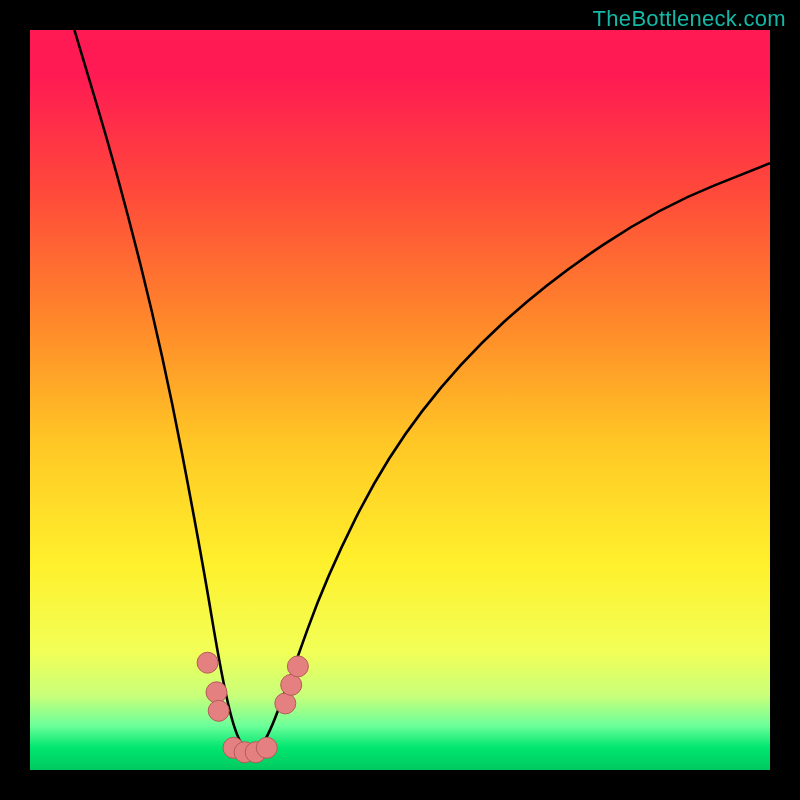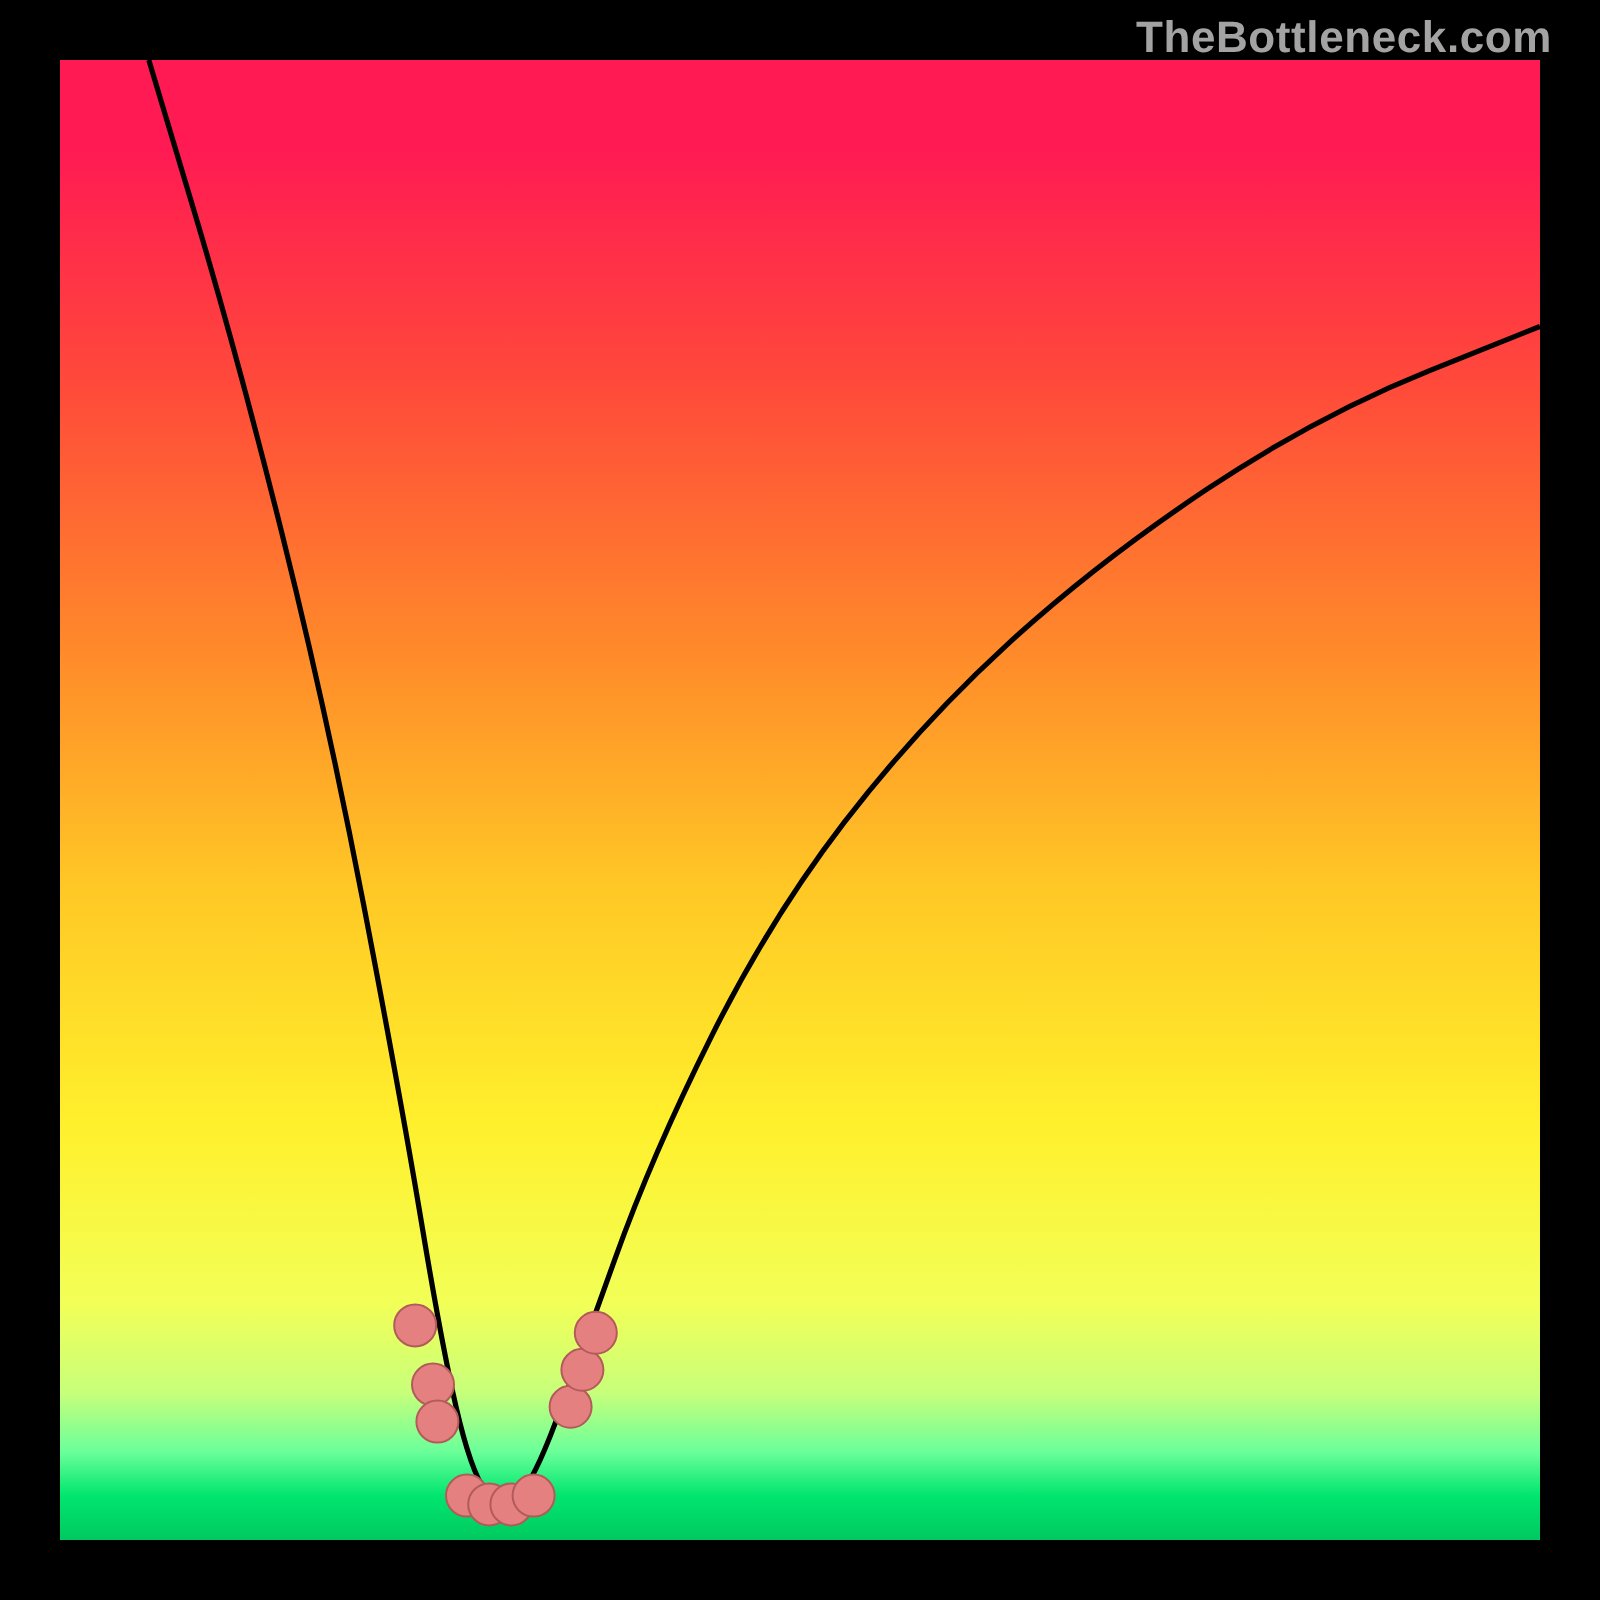--- a/index.html
+++ b/index.html
@@ -34,24 +34,24 @@
       #f2ff57 84%,
       #c8ff7a 90%,
       #6cff9a 94%,
       #00e66f 97%,
       #00c95f 100%
     );
   }
   .watermark {
     position: absolute;
     top: 6px;
-    right: 24px;
-    color: #a3a3a3;
+    right: 14px;
+    color: #14b8a6;
     font-size: 22px;
-    font-weight: 700;
+    font-weight: 400;
     letter-spacing: 0.3px;
     z-index: 5;
   }
   svg.curve {
     position: absolute;
     left: 0;
     top: 0;
     width: 740px;
     height: 740px;
     z-index: 3;

